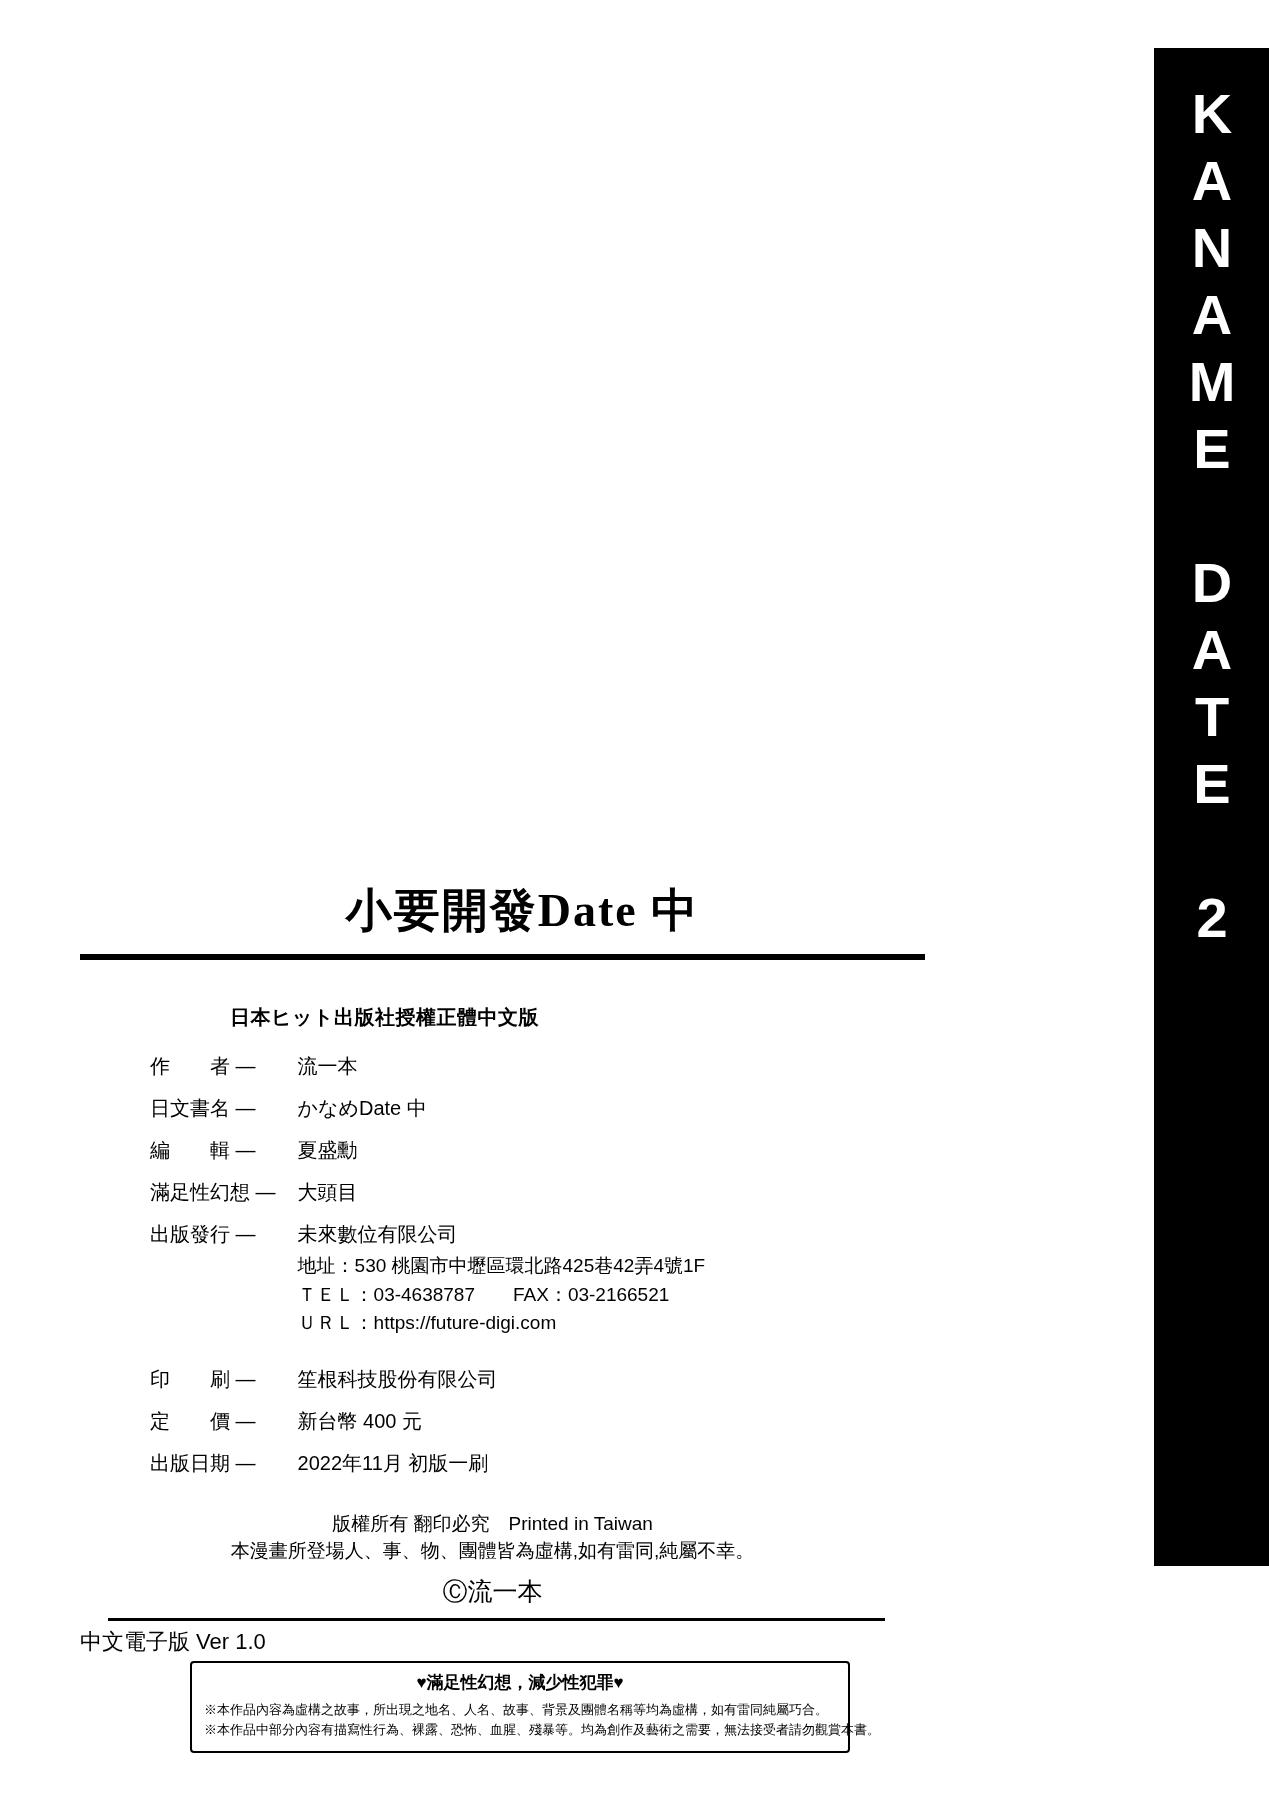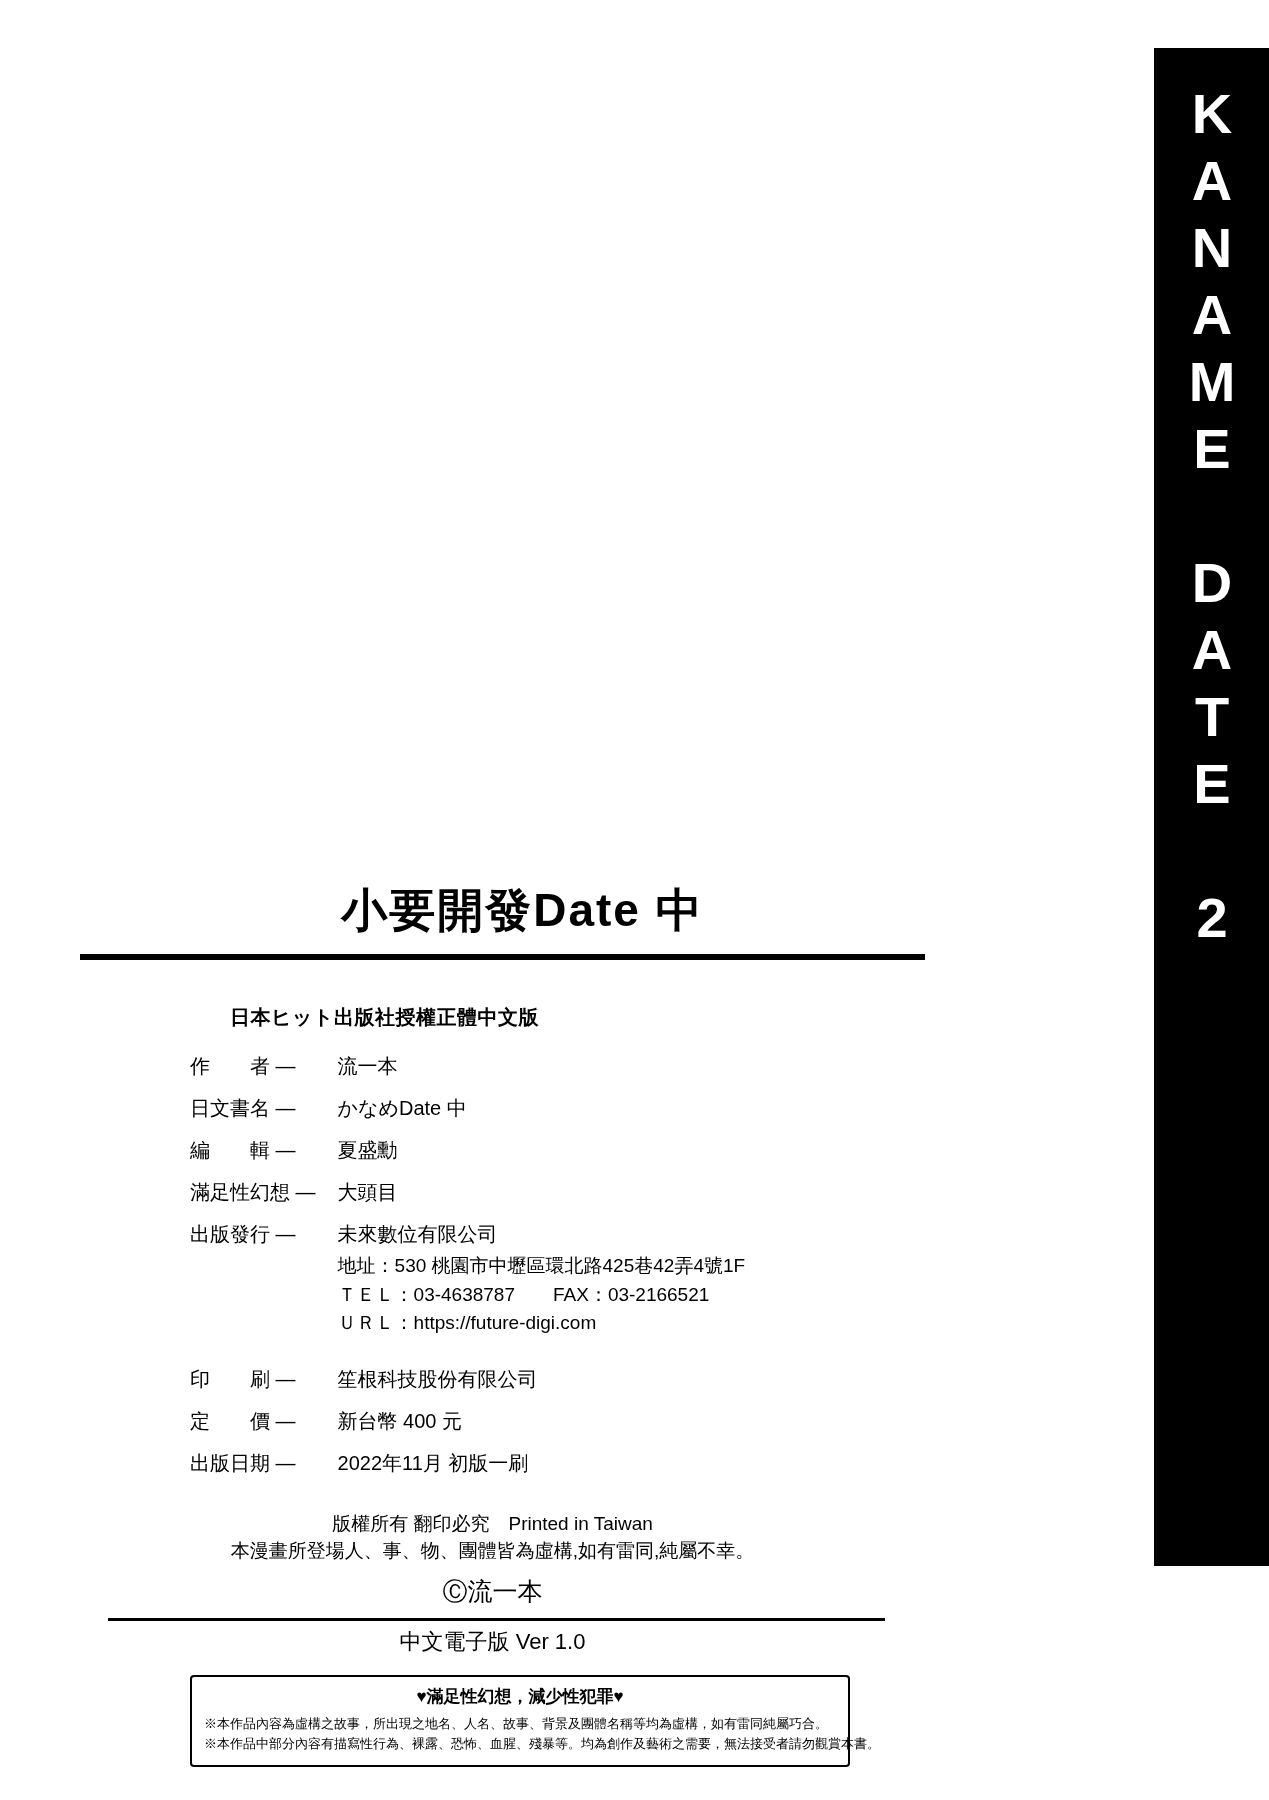--- a/index.html
+++ b/index.html
@@ -45,21 +45,21 @@
   
   .colophon {
     position: absolute;
     left: 80px;
     top: 880px;
     width: 845px;
   }
 
   .title-cn {
     text-align: center;
-    font-family: Liberation Sans, sans-serif;
+    font-family: Liberation Serif, serif;
     font-weight: bold;
     font-size: 46px;
     letter-spacing: 2px;
     margin: 0 0 12px 0;
     padding-left: 40px;
   }
 
   .rule-thick {
     height: 6px;
     background: #000;
@@ -68,21 +68,21 @@
   }
 
   .jp-line {
     font-size: 20px;
     margin: 0 0 22px 150px;
     letter-spacing: 0.5px;
     font-weight: bold;
   }
 
   .info-table {
-    margin-left: 110px;
+    margin-left: 70px;
     border-collapse: collapse;
   }
   .info-table td {
     font-size: 20px;
     padding: 0 0 15px 0;
     vertical-align: top;
     white-space: nowrap;
   }
   .info-label {
     width: 120px;
@@ -112,24 +112,24 @@
     margin-top: 10px;
     padding-right: 20px;
   }
   .rule-thin {
     height: 3px;
     background: #000;
     width: 92%;
     margin: 10px auto 6px 28px;
   }
   .ver-line {
-    text-align: center;
+    text-align: left;
     font-size: 22px;
     padding-right: 20px;
-    margin-bottom: 18px;
+    margin-bottom: 4px;
   }
 
   .notice-box {
     border: 2px solid #000;
     border-radius: 4px;
     margin-left: 110px;
     width: 660px;
     padding: 8px 12px 10px 12px;
     box-sizing: border-box;
   }

